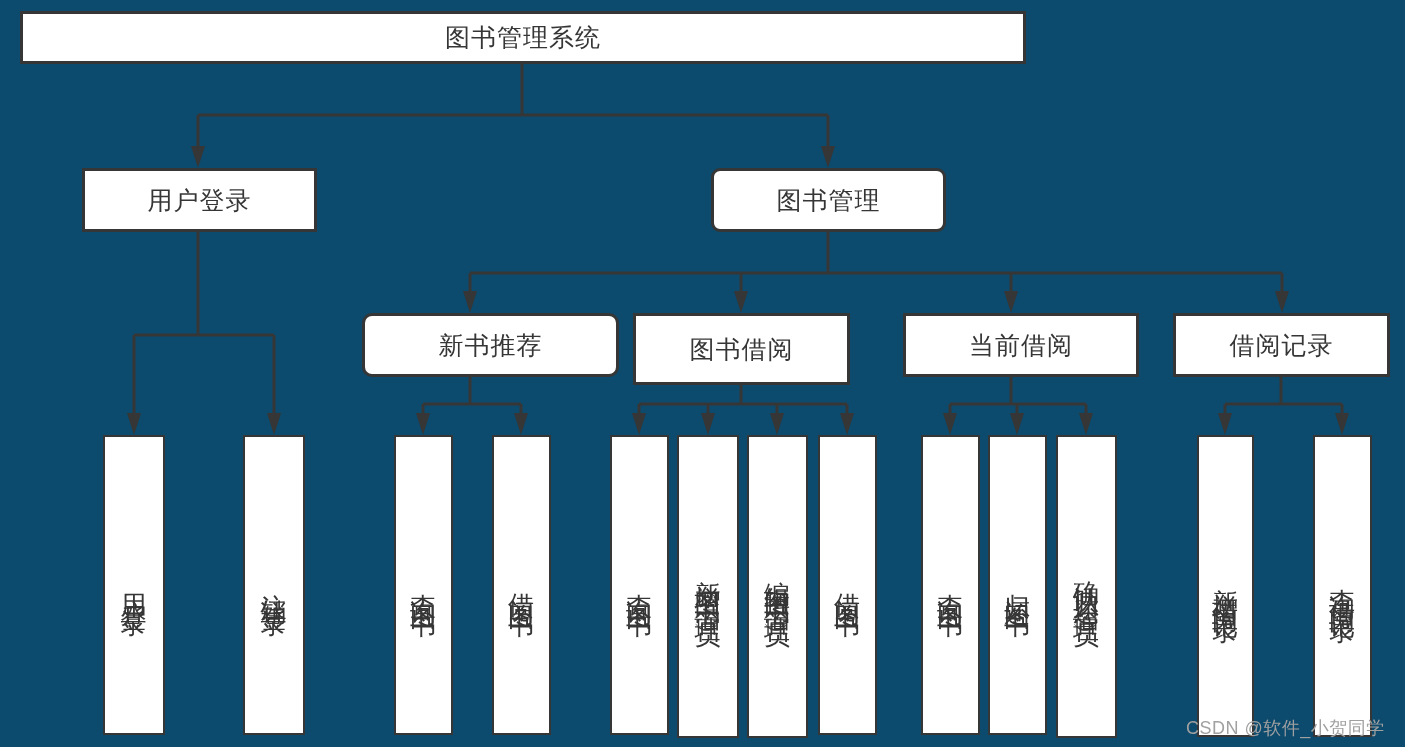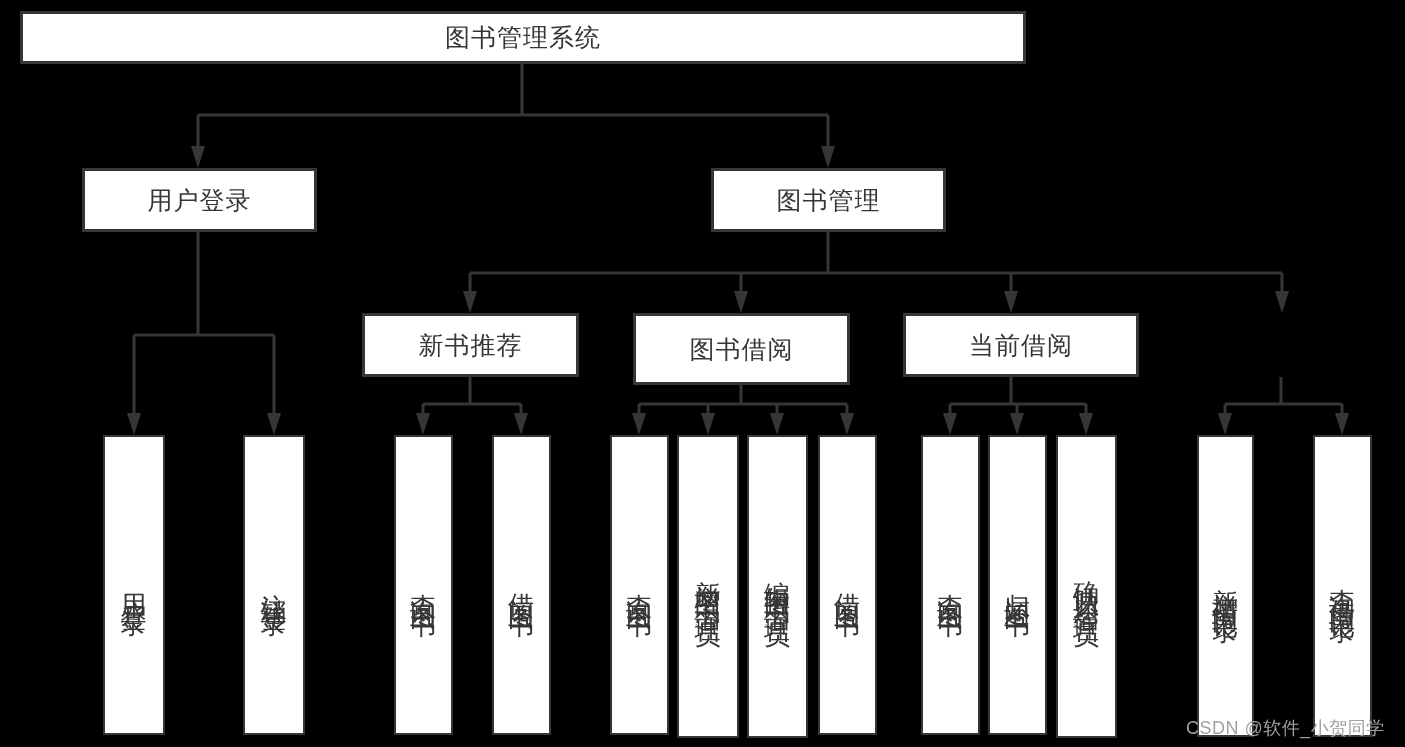--- a/index.html
+++ b/index.html
@@ -4,21 +4,21 @@
 <style>
   html, body {
     margin: 0;
     padding: 0;
     background: #ffffff;
   }
   #canvas {
     position: relative;
     width: 1405px;
     height: 747px;
-    background: #000000;
+    background: #0c4a6e;
     font-family: "Liberation Sans", "DejaVu Sans", sans-serif;
     color: #363636;
     overflow: hidden;
   }
   #connectors {
     position: absolute;
     left: 0;
     top: 0;
     width: 1405px;
     height: 747px;
@@ -126,25 +126,26 @@
       <polygon points="1010,413 1024,413 1017,435"></polygon>
       <polygon points="1079,413 1093,413 1086,435"></polygon>
       <polygon points="1218,413 1232,413 1225,435"></polygon>
       <polygon points="1335,413 1349,413 1342,435"></polygon>
     </g>
   </svg>
 
   <div class="node h-label" style="left:20px; top:11px; width:1006px; height:53px;">图书管理系统</div>
 
   <div class="node h-label" style="left:82px; top:168px; width:235px; height:64px;">用户登录</div>
-  <div class="node h-label" style="left:711px; top:168px; width:235px; height:64px;">图书管理</div>
+  <div class="node h-label" style="left:711px; top:168px; width:235px; height:64px;border-radius:9px;">图书管理</div>
 
-  <div class="node h-label" style="left:362px; top:313px; width:217px; height:64px;">新书推荐</div>
+  <div class="node h-label" style="left:362px; top:313px; width:257px; height:64px;border-radius:10px;">新书推荐</div>
   <div class="node h-label" style="left:633px; top:313px; width:217px; height:72px;">图书借阅</div>
   <div class="node h-label" style="left:903px; top:313px; width:236px; height:64px;">当前借阅</div>
+  <div class="node h-label" style="left:1173px; top:313px; width:217px; height:64px;">借阅记录</div>
 
   <div class="node leaf" style="left:103px; top:435px; width:62px; height:300px;">
     <span class="vtext">用户登录</span>
   </div>
   <div class="node leaf" style="left:243px; top:435px; width:62px; height:300px;">
     <span class="vtext">注销登录</span>
   </div>
 
   <div class="node leaf" style="left:394px; top:435px; width:59px; height:300px;">
     <span class="vtext">查询图书</span>

